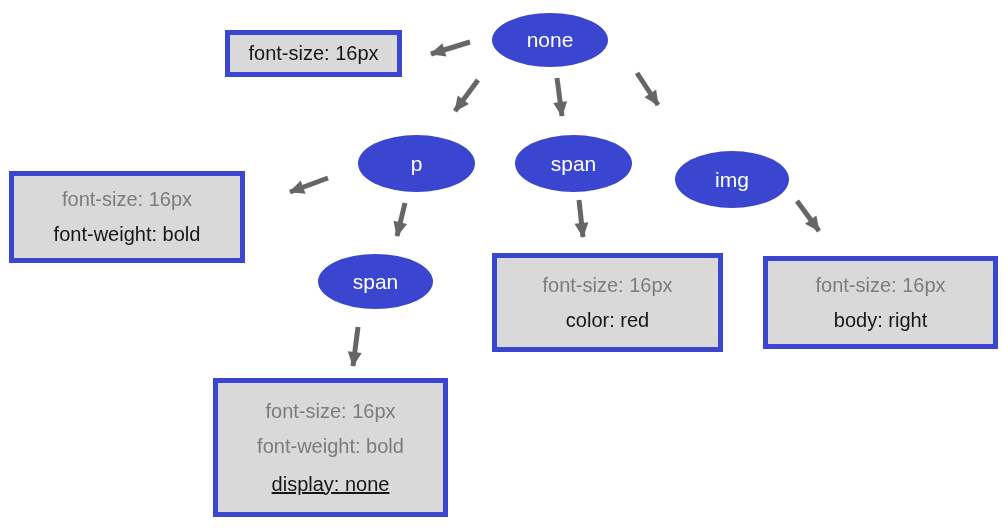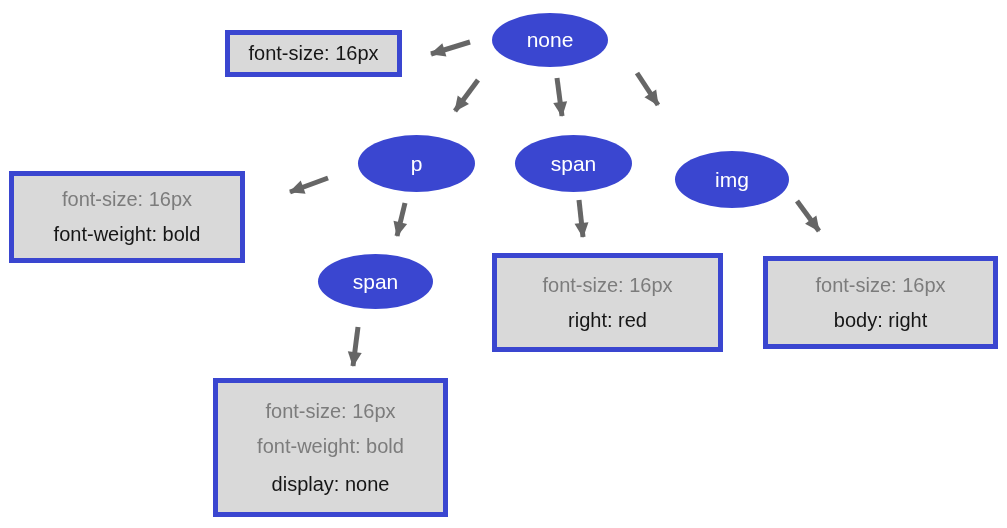--- a/index.html
+++ b/index.html
@@ -42,21 +42,21 @@
     font-size:20px;line-height:35px;
     text-align:center;
   }
   .box-body{left:225px;top:30px;width:177px;height:47px;}
   .box-p{left:9px;top:171px;width:236px;height:92px;}
   .box-span1{left:492px;top:253px;width:231px;height:99px;}
   .box-img{left:763px;top:256px;width:235px;height:93px;}
   .box-span2{left:213px;top:378px;width:235px;height:139px;}
   .line-inherited{color:var(--inherited_gray);}
   .line-declared{color:var(--declared_black);}
-  .box-span2 .line-declared{margin-top:3px;}
+  .box-span2 .line-declared{margin-top:3px;text-decoration:underline;}
 </style>
 </head>
 <body>
 
 <div id="canvas">
 
   <svg id="edge-layer" viewBox="0 0 1007 528" xmlns="http://www.w3.org/2000/svg">
     <defs>
       <marker id="ah" markerUnits="userSpaceOnUse" markerWidth="18" markerHeight="16" refX="15" refY="8" orient="auto">
         <path d="M1,1 L16,8 L1,15 Z" fill="#666666"></path>
@@ -99,21 +99,21 @@
     <div class="rule-line line-inherited">font-size: 16px</div>
     <div class="rule-line line-declared">font-weight: bold</div>
   </div>
 
   <div class="node node-span2">
     <span>span</span>
   </div>
 
   <div class="rulebox box-span1">
     <div class="rule-line line-inherited">font-size: 16px</div>
-    <div class="rule-line line-declared">right: red</div>
+    <div class="rule-line line-declared">color: red</div>
   </div>
 
   <div class="rulebox box-img">
     <div class="rule-line line-inherited">font-size: 16px</div>
     <div class="rule-line line-declared">body: right</div>
   </div>
 
   <div class="rulebox box-span2">
     <div class="rule-line line-inherited">font-size: 16px</div>
     <div class="rule-line line-inherited">font-weight: bold</div>

